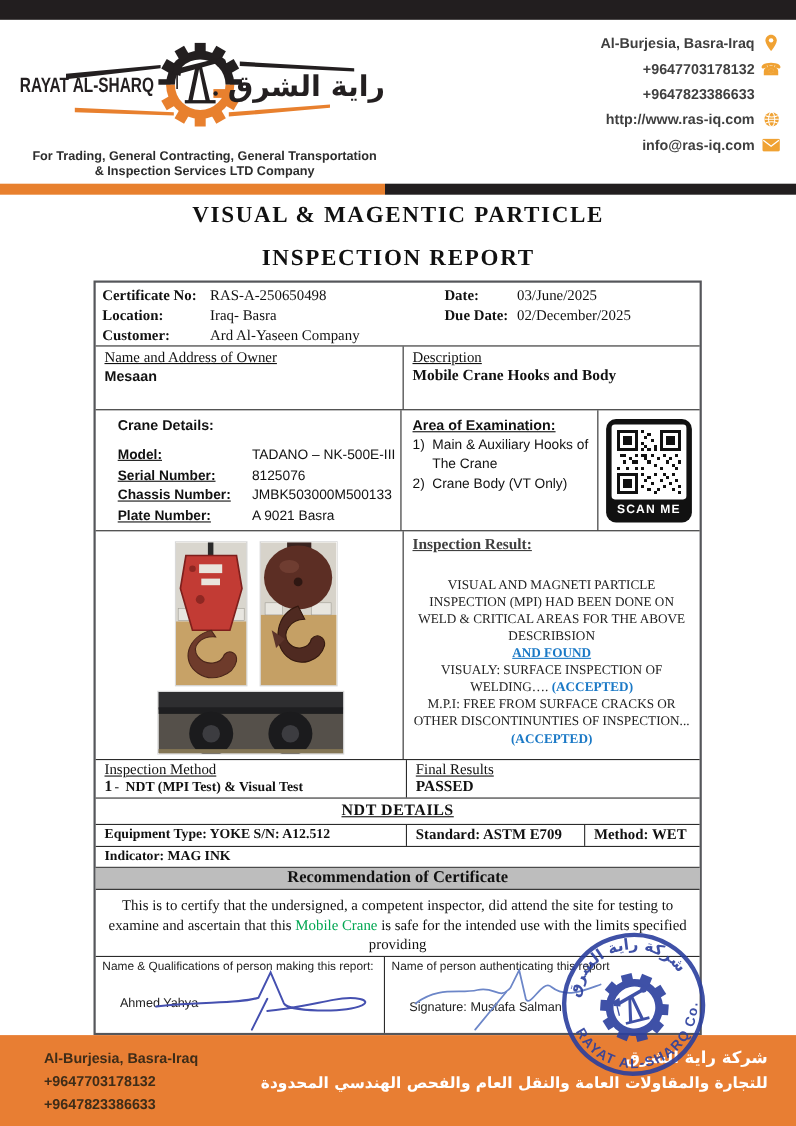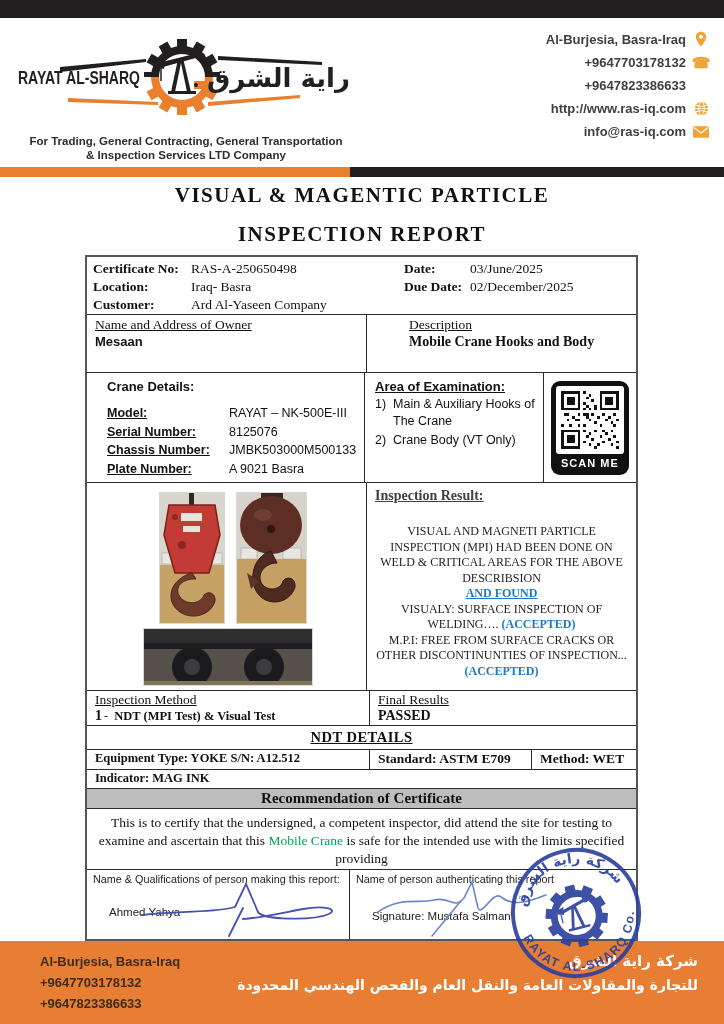--- a/index.html
+++ b/index.html
@@ -34,21 +34,21 @@
   
   .rowA { height:58px; }
   .rowA .colL { width:315px; padding:3px 0 0 6px; }
   .rowA .colR { width:234px; padding:3px 0 0 2px; }
   .pair { font-family:"Liberation Serif", serif; font-size:13.5px; line-height:18px; color:#111; }
   .pair .lbl { font-weight:bold; display:inline-block; }
   .rowA .colL .lbl { width:98px; }
   .rowA .colR .lbl { width:66px; }
 
   
-  .rowB { height:58px;gap:34px; }
+  .rowB { height:58px; }
   .rowB .c1 { width:280px; padding:2px 8px; }
   .rowB .c2 { flex:1; padding:2px 8px; }
   .ulabel { font-family:"Liberation Serif", serif; font-size:13.5px; text-decoration:underline; color:#111; }
   .owner-val { font-weight:bold; font-size:13px; color:#111; margin-top:1px; }
   .desc-val { font-family:"Liberation Serif", serif; font-weight:bold; font-size:14px; color:#111; margin-top:1px; }
 
   
   .rowC { height:110px; }
   .rowC .c1 { width:280px; padding:6px 4px 0 20px; }
   .rowC .c2 { width:180px; padding:6px 4px 0 10px; }
@@ -263,21 +263,21 @@
       </div>
       <div class="cell c2">
         <div class="ulabel">Description</div>
         <div class="desc-val">Mobile Crane Hooks and Body</div>
       </div>
     </div>
 
     <div class="row rowC">
       <div class="cell bR c1">
         <div class="cd-title">Crane Details:</div>
-        <div class="cd-row"><span class="lbl">Model:</span><span>RAYAT – NK-500E-III</span></div>
+        <div class="cd-row"><span class="lbl">Model:</span><span>TADANO – NK-500E-III</span></div>
         <div class="cd-row"><span class="lbl">Serial Number:</span><span>8125076</span></div>
         <div class="cd-row"><span class="lbl">Chassis Number:</span><span>JMBK503000M500133</span></div>
         <div class="cd-row"><span class="lbl">Plate Number:</span><span>A 9021 Basra</span></div>
       </div>
       <div class="cell bR c2">
         <div class="aoe-title">Area of Examination:</div>
         <div class="aoe-item">
             <span class="num">1)</span>
             <span>Main &amp; Auxiliary Hooks of The Crane</span>
           </div>

